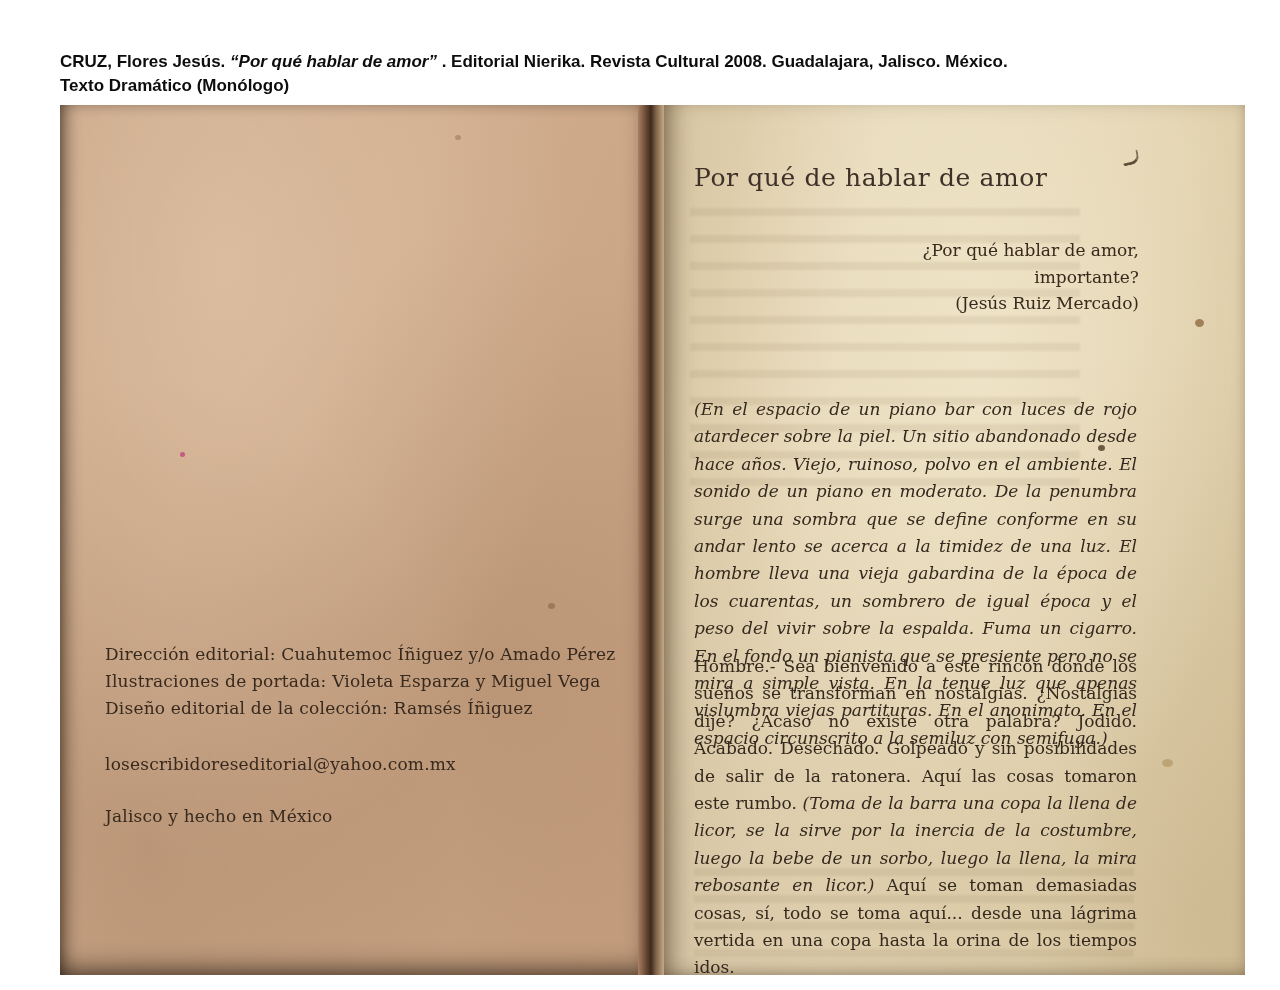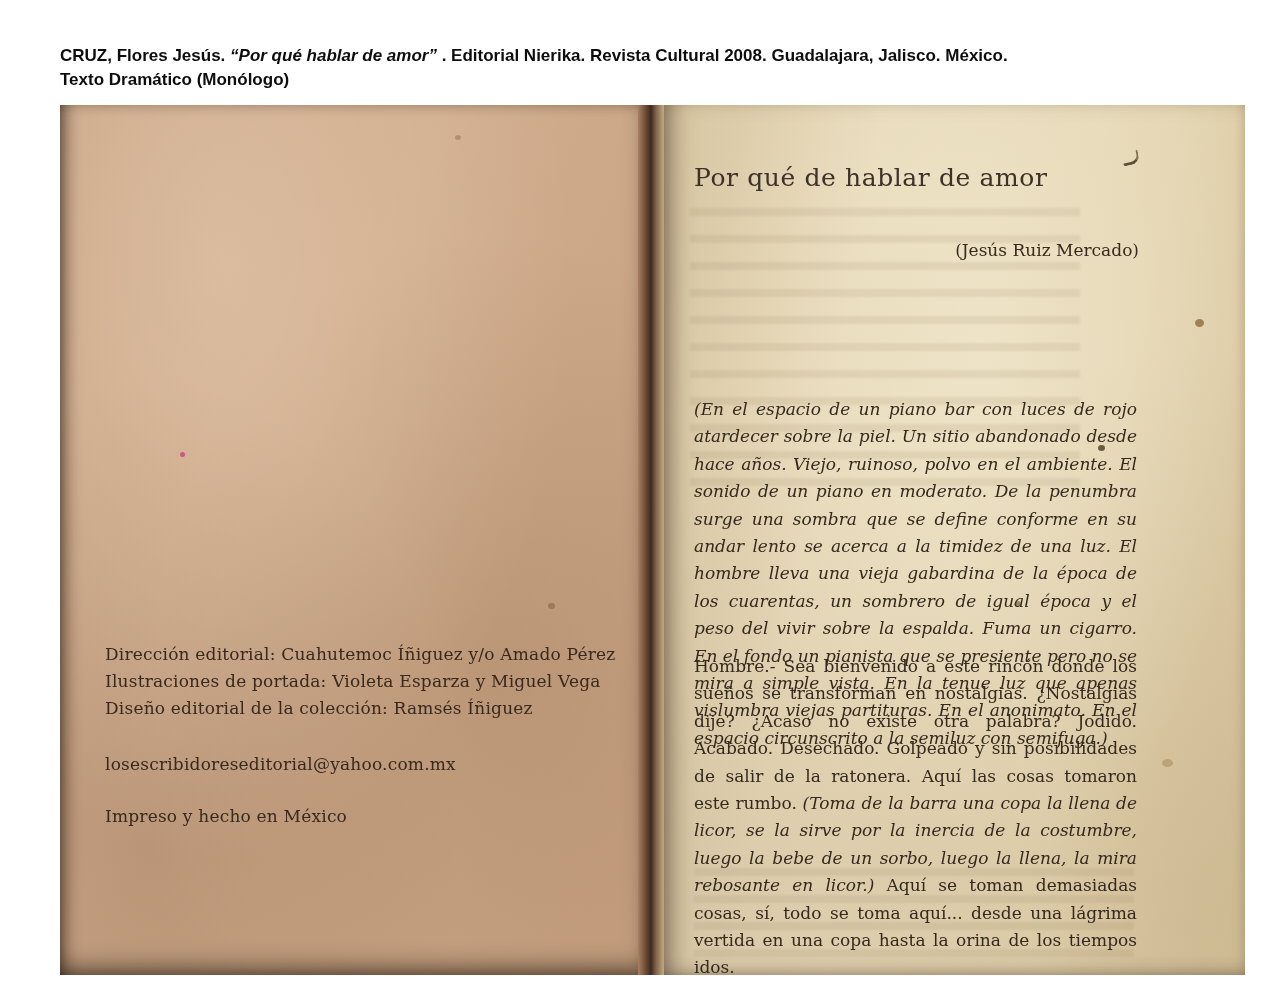--- a/index.html
+++ b/index.html
@@ -7,21 +7,21 @@
     width: 1280px; height: 990px;
     background: #ffffff;
     position: relative;
     overflow: hidden;
     font-family: "Liberation Sans", sans-serif;
   }
 
   
   .citation {
     position: absolute;
-    left: 60px; top: 44px;
+    left: 60px; top: 50px;
     width: 1150px;
     color: #0d0d0d;
     font-size: 17px;
     line-height: 24px;
     font-weight: 700;
   }
   .citation .work-title { font-style: italic; }
 
   
   .scan {
@@ -156,36 +156,38 @@
 
 <div class="scan">
 
   <div class="page-left">
     <div class="lp-text lp-email">losescribidoreseditorial@yahoo.com.mx</div>
     <div class="lp-text lp-credits">
       <div>Dirección editorial: Cuahutemoc Íñiguez y/o Amado Pérez</div>
       <div>Ilustraciones de portada: Violeta Esparza y Miguel Vega</div>
       <div>Diseño editorial de la colección: Ramsés Íñiguez</div>
     </div>
-    <div class="lp-text lp-imprint">Impreso y hecho  en México</div>
+    <div class="lp-text lp-imprint">Jalisco y hecho  en México</div>
 
     <div class="speck speck-pink"></div>
     <div class="speck speck-l1"></div>
     <div class="speck speck-l2"></div>
   </div>
 
   <div class="spine"></div>
 
   <div class="page-right">
     <div class="ghost ghost-top"></div>
     <div class="ghost ghost-bottom"></div>
 
     <div class="rp-title">Por qué de hablar de amor</div>
 
     <div class="rp-epigraph">
+      <div>¿Por qué hablar de amor,</div>
+      <div>importante?</div>
       <div>(Jesús Ruiz Mercado)</div>
     </div>
 
     <div class="rp-stage">(En el espacio de un piano bar con luces de rojo atardecer sobre la piel. Un sitio abandonado desde hace años. Viejo, ruinoso, polvo en el ambiente. El sonido de un piano en moderato. De la penumbra surge una sombra que se define conforme en su andar lento se acerca a la timidez de una luz. El hombre lleva una vieja gabardina de la época de los cuarentas, un sombrero de igual época y el peso del vivir sobre la espalda. Fuma un cigarro. En el fondo un pianista que se presiente pero no se mira a simple vista. En la tenue luz que apenas vislumbra viejas partituras. En el anonimato. En el espacio circunscrito a la semiluz con semifuga.)</div>
 
     <div class="rp-monologue"><span>Hombre.- Sea bienvenido a este rincón donde los sueños se transforman en nostalgias. ¿Nostalgias dije? ¿Acaso no existe otra palabra? Jodido. Acabado. Desechado. Golpeado y sin posibilidades de salir de la ratonera. Aquí las cosas tomaron este rumbo. </span><span class="inner-stage">(Toma de la barra una copa la llena de licor, se la sirve por la inercia de la  costumbre, luego la bebe de un sorbo, luego la llena, la mira rebosante en licor.)</span><span> Aquí se toman demasiadas cosas, sí, todo se toma aquí...  desde una lágrima vertida en una copa hasta la orina de los tiempos idos.</span></div>
 
     <div class="ink-mark"></div>
     <div class="speck speck-a"></div>
     <div class="speck speck-b"></div>

